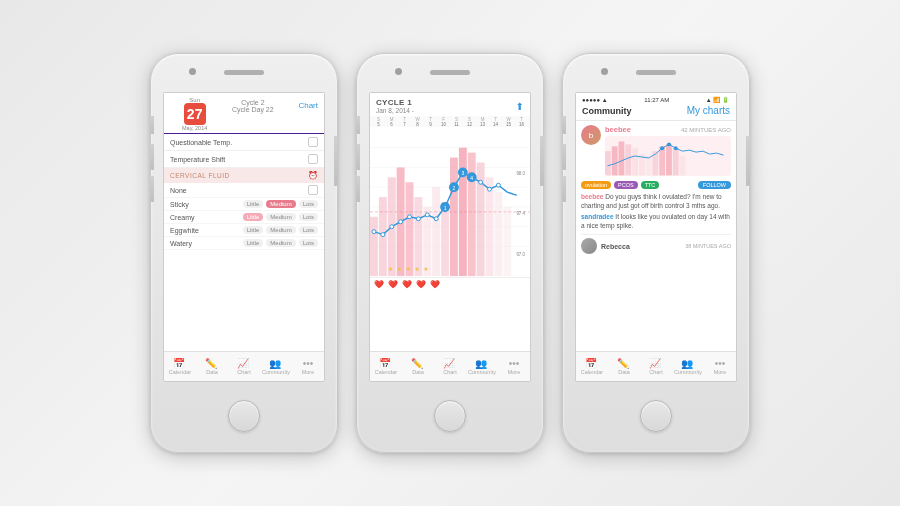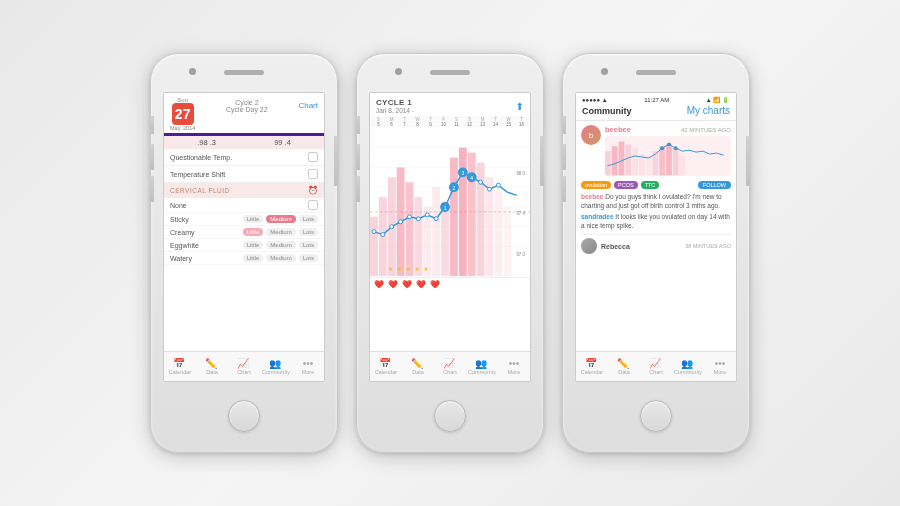--- a/index.html
+++ b/index.html
@@ -143,25 +143,25 @@
       left: -3px;
       top: 120px;
       width: 4px;
       height: 26px;
       background: linear-gradient(180deg, #d0d0d0, #c0c0c0);
       border-radius: 2px 0 0 2px;
     }
 
     .s1-header {
       background: #fff;
-      padding: 4px 6px 2px 6px;
+      padding: 4px 6px 2px 18px;
       display: flex;
       align-items: flex-start;
       justify-content: space-between;
-      border-bottom: 3px solid #4c1d95;
+      border-bottom: 1px solid #4c1d95;
     }
 
     .s1-date-box {
       display: flex;
       flex-direction: column;
       align-items: center;
     }
 
     .s1-date-label {
       font-size: 6px;
@@ -535,24 +535,20 @@
             <div class="s1-date-num">27</div>
             <span class="s1-date-month">May, 2014</span>
           </div>
           <div class="s1-cycle-info">
             <div class="cycle-title">Cycle 2</div>
             <div class="cycle-day">Cycle Day 22</div>
           </div>
           <div class="s1-save">Chart</div>
         </div>
 
-        <div class="s1-temps-row">
-          <span class="s1-temp-val">.98 .3</span>
-          <span class="s1-temp-val">99 .4</span>
-        </div>
 
         <div class="s1-section-row">
           <span class="s1-section-label">Questionable Temp.</span>
           <div class="s1-checkbox"></div>
         </div>
 
         <div class="s1-section-row">
           <span class="s1-section-label">Temperature Shift</span>
           <div class="s1-checkbox"></div>
         </div>

